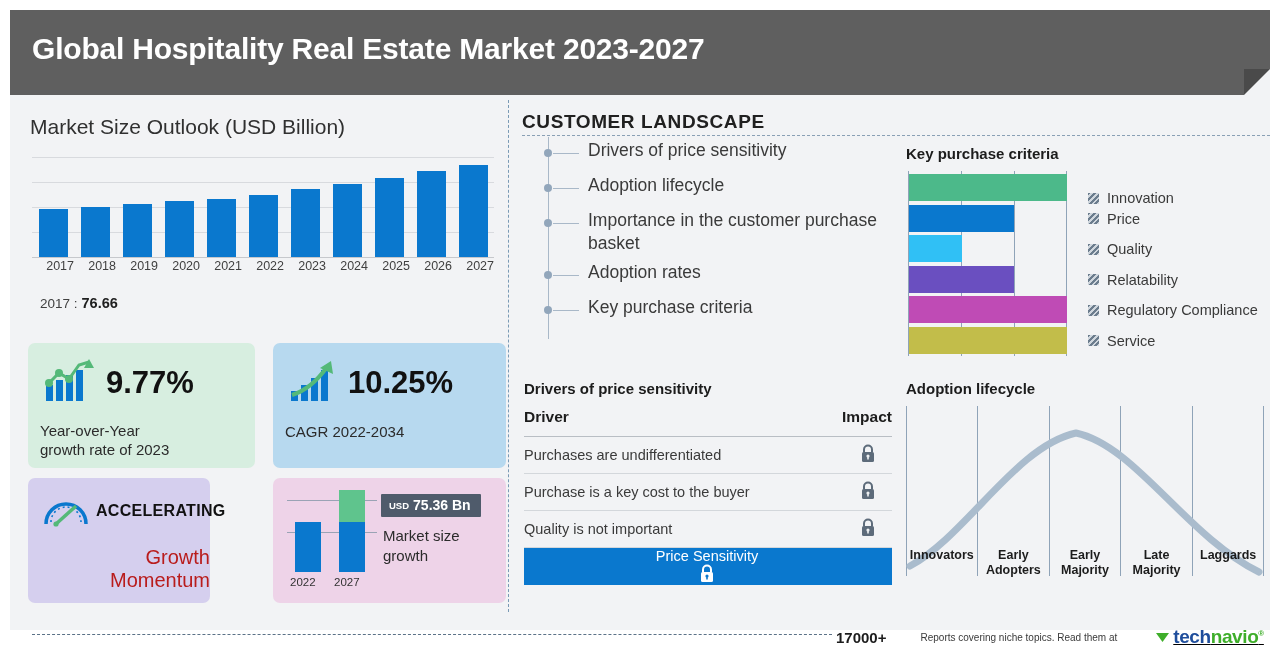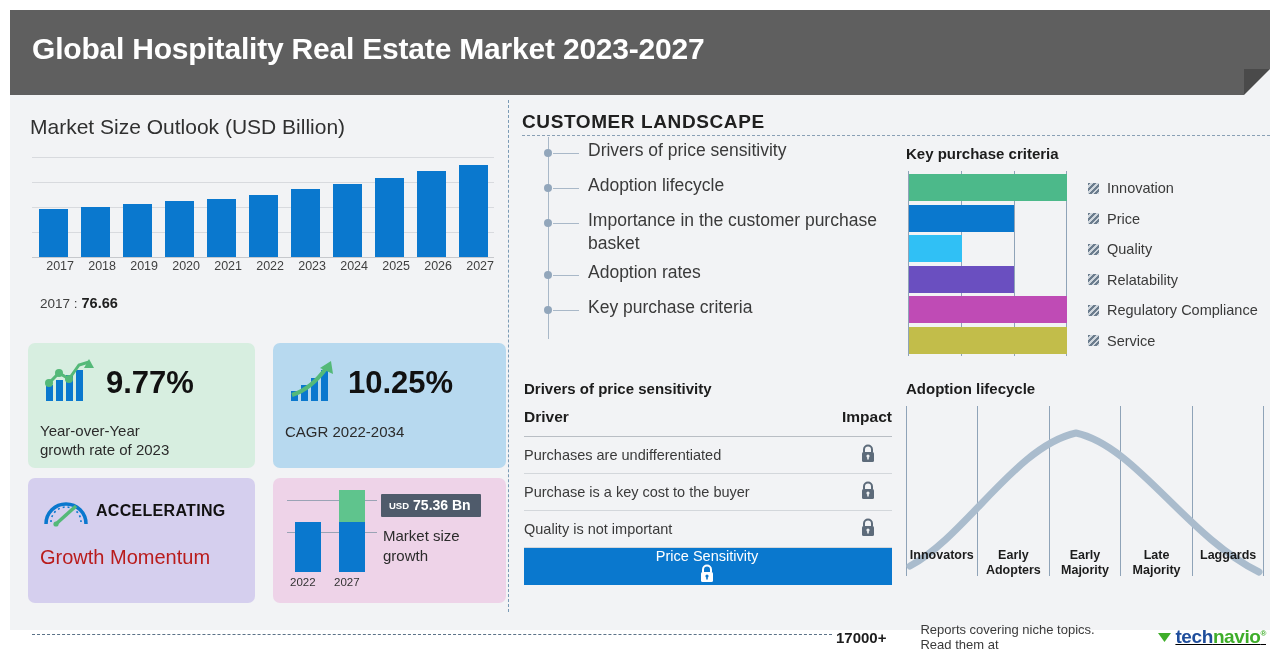--- a/index.html
+++ b/index.html
@@ -62,21 +62,21 @@
   .xlabels { position: absolute; left: 22px; top: 164px; width: 462px; display: flex; }
   .xlabels span { flex: 1; text-align: right; font-size: 12.5px; color: #404040; }
   .value-line { position: absolute; left: 30px; top: 200px; font-size: 13.5px; color: #404040; }
   .value-line b { color: #202020; font-size: 14.5px; margin-left: 4px; }
 
   
   .cards { position: absolute; left: 18px; top: 248px; width: 468px; }
   .card { position: absolute; border-radius: 7px; }
   .card-yoy   { left: 0px;   top: 0px;   width: 227px; height: 125px; background: #d7eee0; }
   .card-cagr  { left: 245px; top: 0px;   width: 233px; height: 125px; background: #b7d9ef; }
-  .card-accel { left: 0px;   top: 135px; width: 227px; height: 125px; background: #d5cfee; }
+  .card-accel { left: 0px;   top: 135px; width: 182px; height: 125px; background: #d5cfee; }
   .card-msg   { left: 245px; top: 135px; width: 233px; height: 125px; background: #eed3e8; }
 
   .bigstat { position: absolute; left: 78px; top: 22px; font-size: 31px; font-weight: bold; color: #111; }
   .bigstat2 { position: absolute; left: 75px; top: 22px; font-size: 31px; font-weight: bold; color: #111; }
   .cardsub { position: absolute; left: 12px; top: 78px; font-size: 15px; color: #2b2b2b; line-height: 19px; }
   .cardsub2 { position: absolute; left: 12px; top: 80px; font-size: 15px; color: #2b2b2b; }
   .accel-word { position: absolute; left: 68px; top: 24px; font-size: 16px; font-weight: bold; color: #111; letter-spacing: 0.3px;}
   .accel-sub { position: absolute; left: 12px; top: 68px; font-size: 20px; color: #b91c1c; text-align: right; }
 
   .icon-svg { position: absolute; }
@@ -165,21 +165,21 @@
   
   .footer-dash {
     position: absolute; left: 32px; top: 634px; width: 800px; height: 0;
     border-top: 1px dashed #5b7287;
   }
   .footer {
     position: absolute; left: 836px; top: 626px; width: 430px; height: 22px;
     display: flex; align-items: center; gap: 29px;
   }
   .footer b { font-size: 15px; color: #1c1c1c; margin-right: 5px; }
-  .footer .ftxt { font-size: 13px; color: #3a3a3a; }
+  .footer .ftxt { font-size: 10px; color: #3a3a3a; }
   .brand { display: flex; align-items: center; margin-left: 9px; }
   .brand-name { font-size: 19px; font-weight: bold; letter-spacing: -0.4px; text-decoration: underline; }
   .brand-name .t1 { color: #1f4e9c; }
   .brand-name .t2 { color: #3fae2a; }
   .brand-tm { font-size: 8px; color: #3fae2a; vertical-align: super; }
 </style>
 </head>
 <body>
 
 <div id="page">
@@ -362,21 +362,21 @@
         <div class="kpc-vline" style="left:106px;"></div>
         <div class="kpc-vline" style="left:158px;"></div>
       <div class="kpc-bar" style="left: 1px; top: 3px; width: 158.1px; background: rgb(76, 185, 138);"></div>
           <div class="kpc-bar" style="left: 1px; top: 33.5px; width: 105.4px; background: rgb(10, 120, 206);"></div>
           <div class="kpc-bar" style="left: 1px; top: 64px; width: 52.7px; background: rgb(48, 192, 245);"></div>
           <div class="kpc-bar" style="left: 1px; top: 94.5px; width: 105.4px; background: rgb(106, 79, 192);"></div>
           <div class="kpc-bar" style="left: 1px; top: 125px; width: 158.1px; background: rgb(191, 75, 181);"></div>
           <div class="kpc-bar" style="left: 1px; top: 155.5px; width: 158.1px; background: rgb(194, 189, 74);"></div>
         </div>
       <div class="kpc-legend" id="kpclegend">
-          <div class="kpc-leg-item" style="top: 9px;">
+          <div class="kpc-leg-item" style="top: 19px;">
             <span class="swatch"></span>
             <span class="leg-text">Innovation</span>
           </div>
           <div class="kpc-leg-item" style="top: 39.5px;">
             <span class="swatch"></span>
             <span class="leg-text">Price</span>
           </div>
           <div class="kpc-leg-item" style="top: 70px;">
             <span class="swatch"></span>
             <span class="leg-text">Quality</span>

